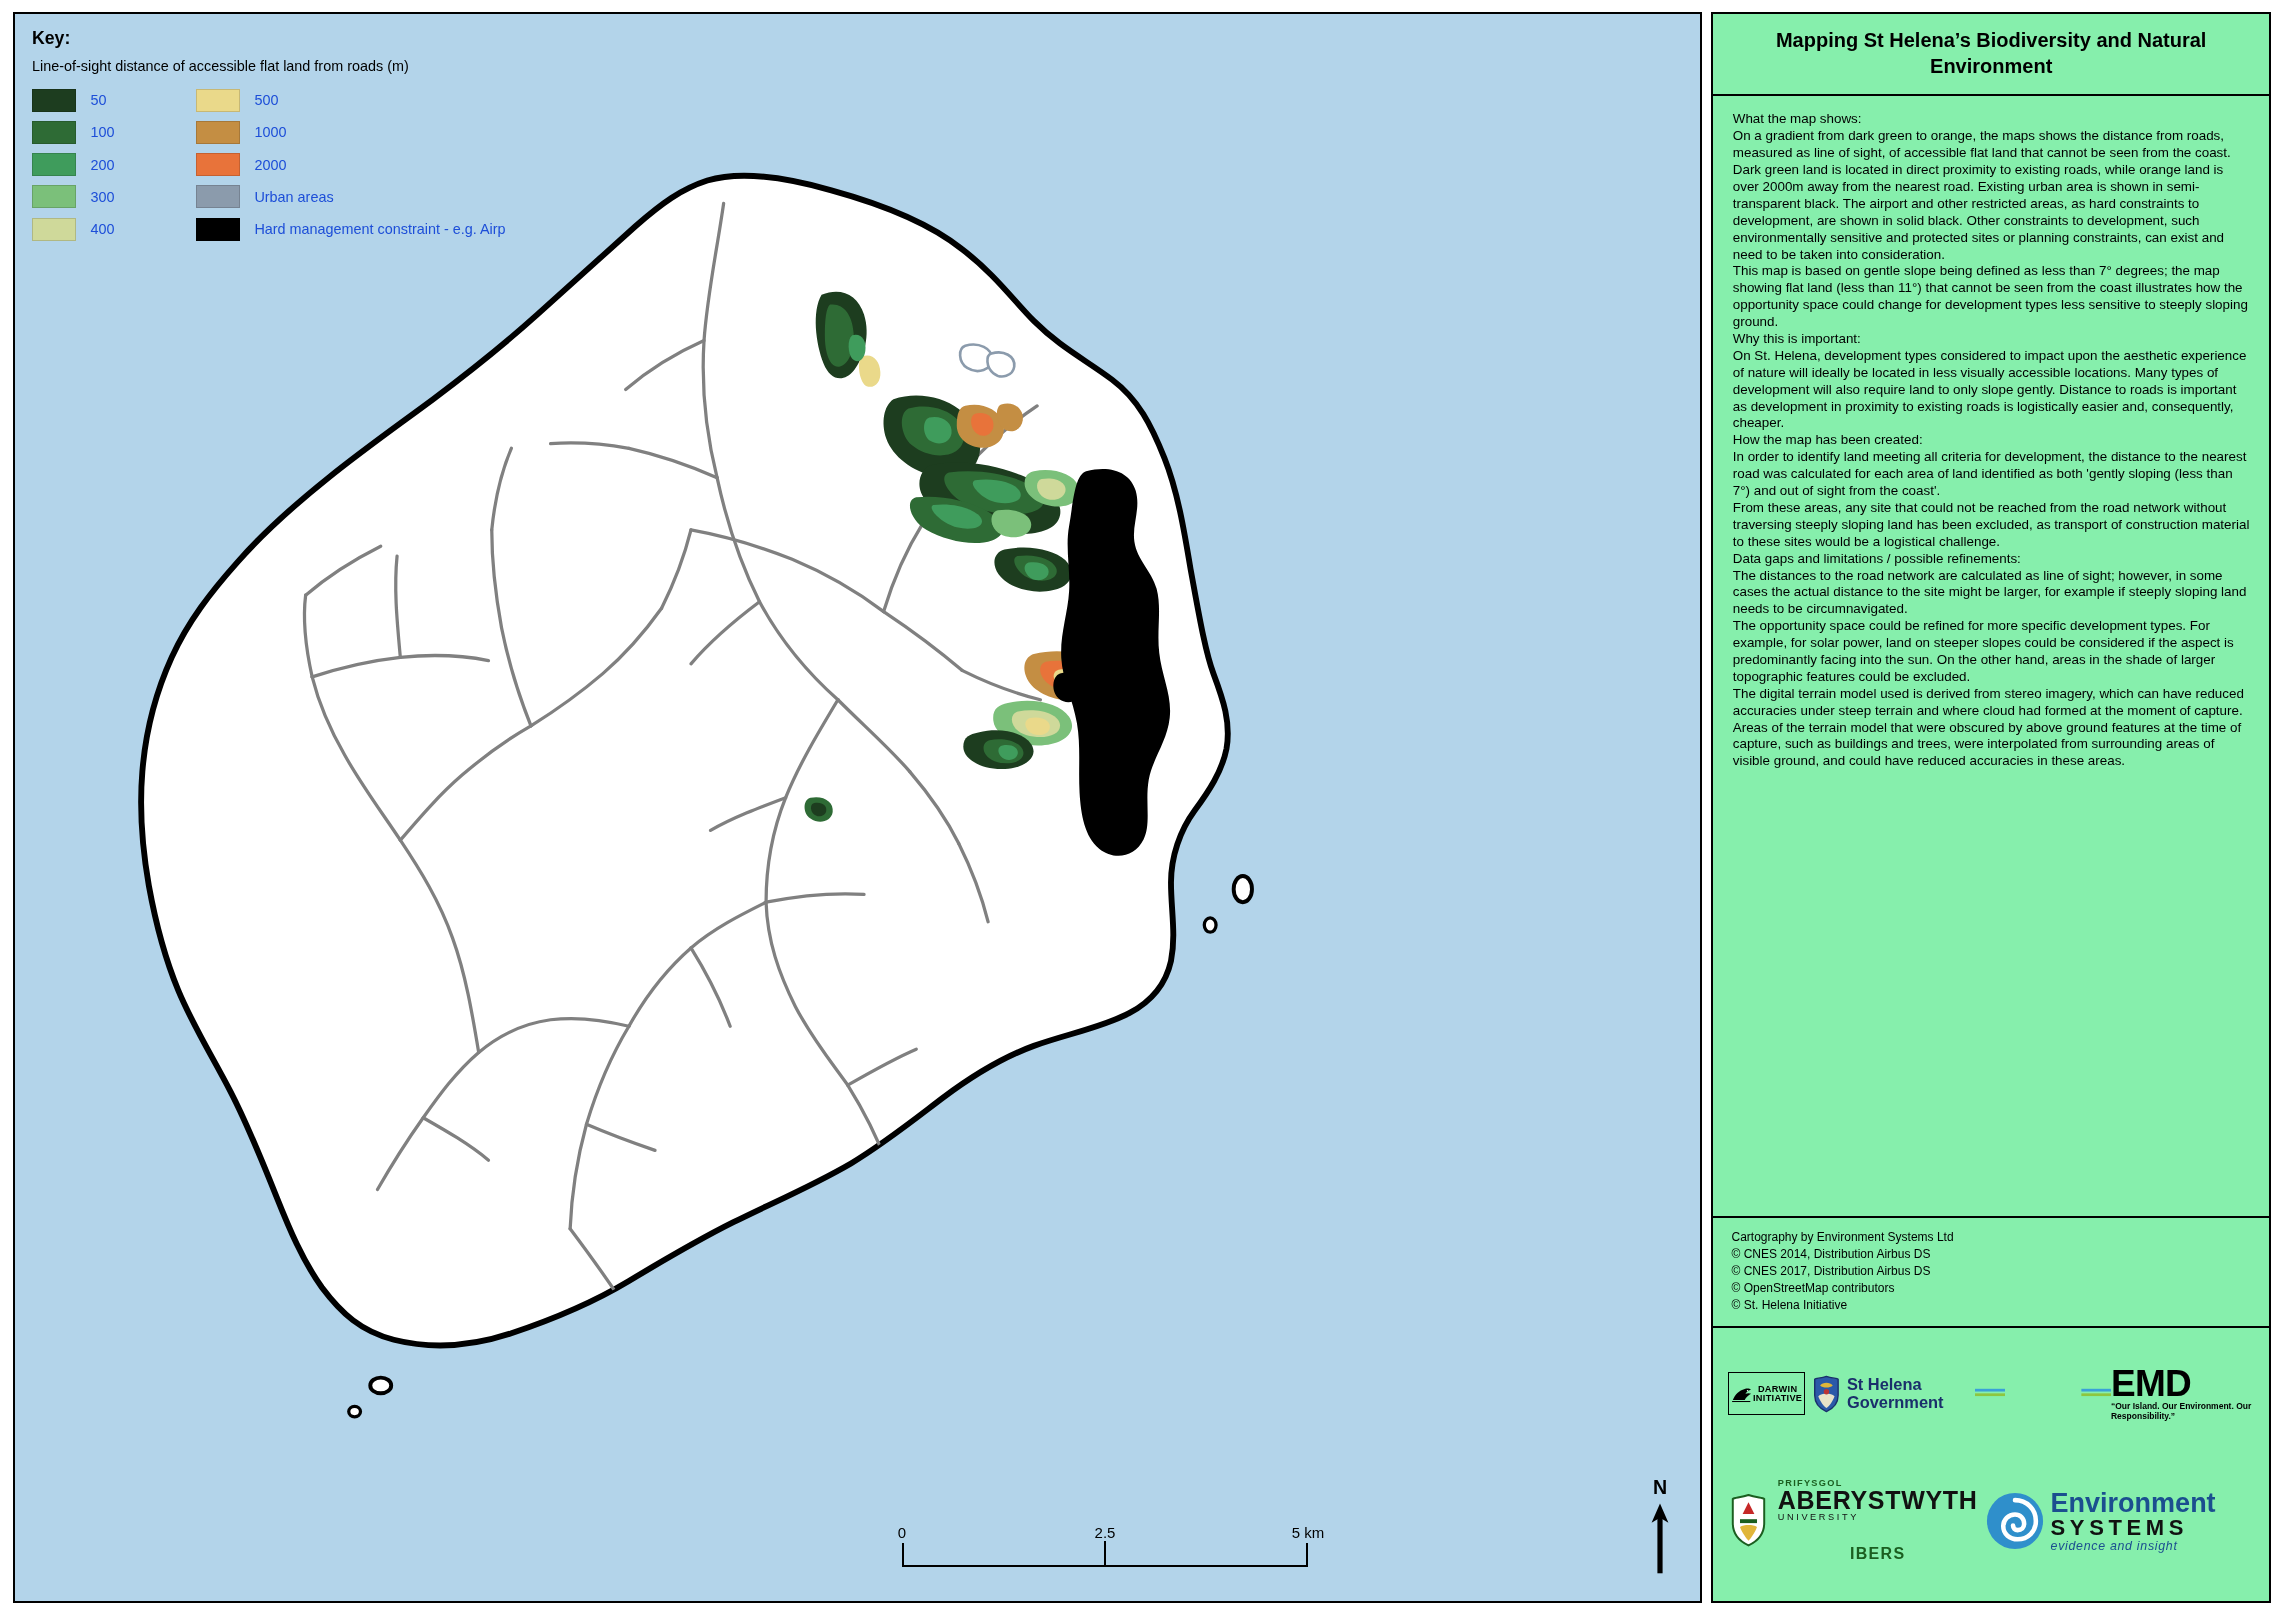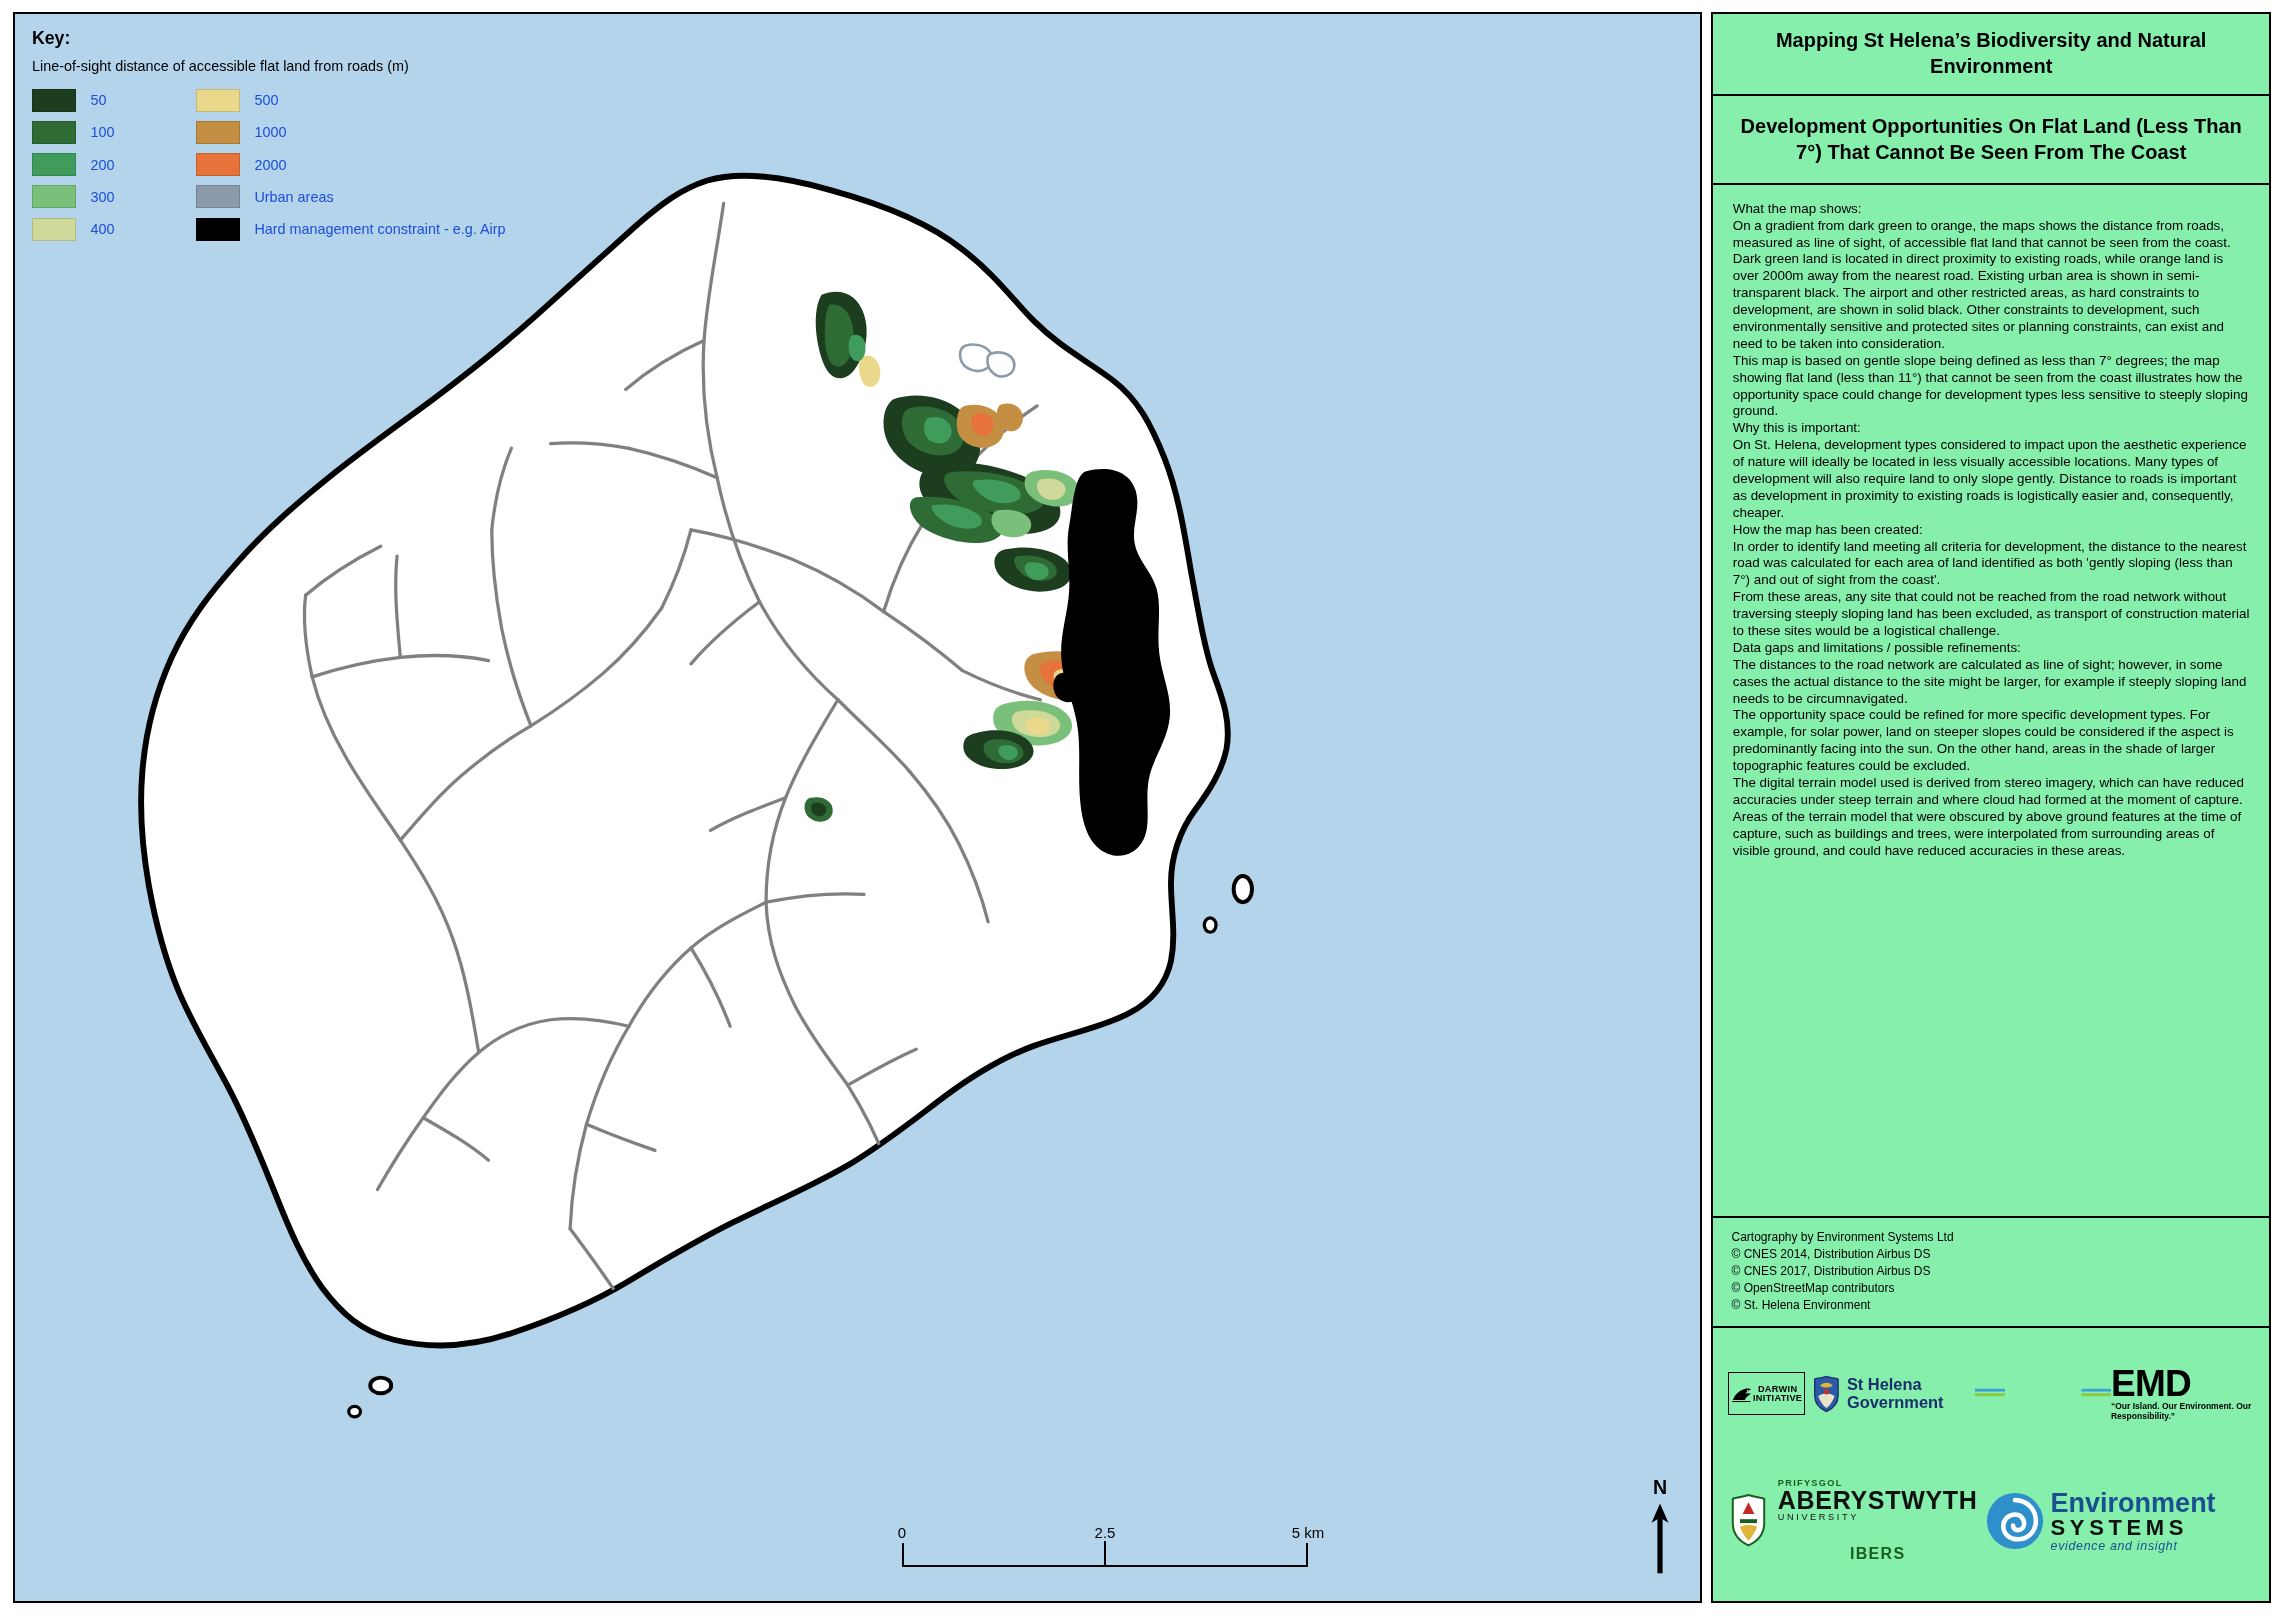--- a/index.html
+++ b/index.html
@@ -519,23 +519,20 @@
       </div>
     </div>
   </div>
 
   <div class="side-panel">
 
     <div class="side-box title-box">
       <div class="title-main">Mapping St Helena’s Biodiversity and Natural Environment</div>
     </div>
 
-    <div class="side-box subtitle-box">
-      <div class="title-sub">Development Opportunities On Flat Land (Less Than 7°) That Cannot Be Seen From The Coast</div>
-    </div>
 
     <div class="side-box desc-box">
       <p class="desc-p">What the map shows:</p>
       <p class="desc-p">On a gradient from dark green to orange, the maps shows the distance from roads, measured as line of sight, of accessible flat land that cannot be seen from the coast. Dark green land is located in direct proximity to existing roads, while orange land is over 2000m away from the nearest road. Existing urban area is shown in semi-transparent black. The airport and other restricted areas, as hard constraints to development, are shown in solid black. Other constraints to development, such environmentally sensitive and protected sites or planning constraints, can exist and need to be taken into consideration.</p>
       <p class="desc-p">This map is based on gentle slope being defined as less than 7° degrees; the map showing flat land (less than 11°) that cannot be seen from the coast illustrates how the opportunity space could change for development types less sensitive to steeply sloping ground.</p>
       <p class="desc-p">Why this is important:</p>
       <p class="desc-p">On St. Helena, development types considered to impact upon the aesthetic experience of nature will ideally be located in less visually accessible locations. Many types of development will also require land to only slope gently. Distance to roads is important as development in proximity to existing roads is logistically easier and, consequently, cheaper.</p>
       <p class="desc-p">How the map has been created:</p>
       <p class="desc-p">In order to identify land meeting all criteria for development, the distance to the nearest road was calculated for each area of land identified as both 'gently sloping (less than 7°) and out of sight from the coast'.</p>
       <p class="desc-p">From these areas, any site that could not be reached from the road network without traversing steeply sloping land has been excluded, as transport of construction material to these sites would be a logistical challenge.</p>
@@ -544,21 +541,21 @@
       <p class="desc-p">The opportunity space could be refined for more specific development types. For example, for solar power, land on steeper slopes could be considered if the aspect is predominantly facing into the sun. On the other hand, areas in the shade of larger topographic features could be excluded.</p>
       <p class="desc-p">The digital terrain model used is derived from stereo imagery, which can have reduced accuracies under steep terrain and where cloud had formed at the moment of capture. Areas of the terrain model that were obscured by above ground features at the time of capture, such as buildings and trees, were interpolated from surrounding areas of visible ground, and could have reduced accuracies in these areas.</p>
     </div>
 
     <div class="side-box credits-box">
       <div class="credits-left">
         <div>Cartography by Environment Systems Ltd</div>
         <div>© CNES 2014, Distribution Airbus DS</div>
         <div>© CNES 2017, Distribution Airbus DS</div>
         <div>© OpenStreetMap contributors</div>
-        <div>© St. Helena Environment</div>
+        <div>© St. Helena Initiative</div>
       </div>
     </div>
 
     <div class="side-box logos-box">
       <div class="logo-row">
         <div class="logo darwin">
           <svg width="43" height="37" viewBox="0 0 66 56">
             <path d="M8,44 C14,28 26,16 42,12 C48,10 56,10 60,14 C54,16 48,20 44,26 C50,24 56,24 60,26 C52,30 46,36 42,44 Z" fill="#000"></path>
             <circle cx="50" cy="17" r="2" fill="#fff"></circle>
             <path d="M6,48 L58,48" stroke="#000" stroke-width="3"></path>

